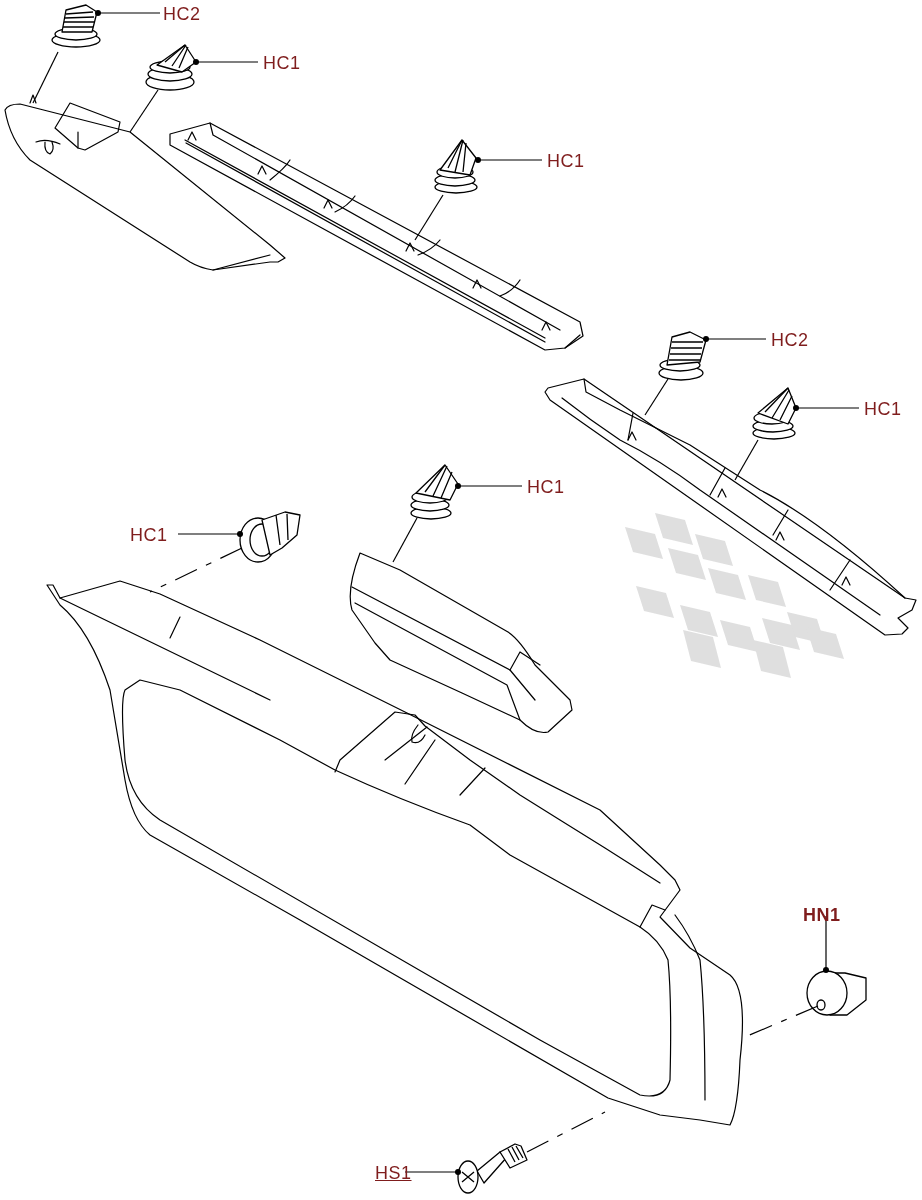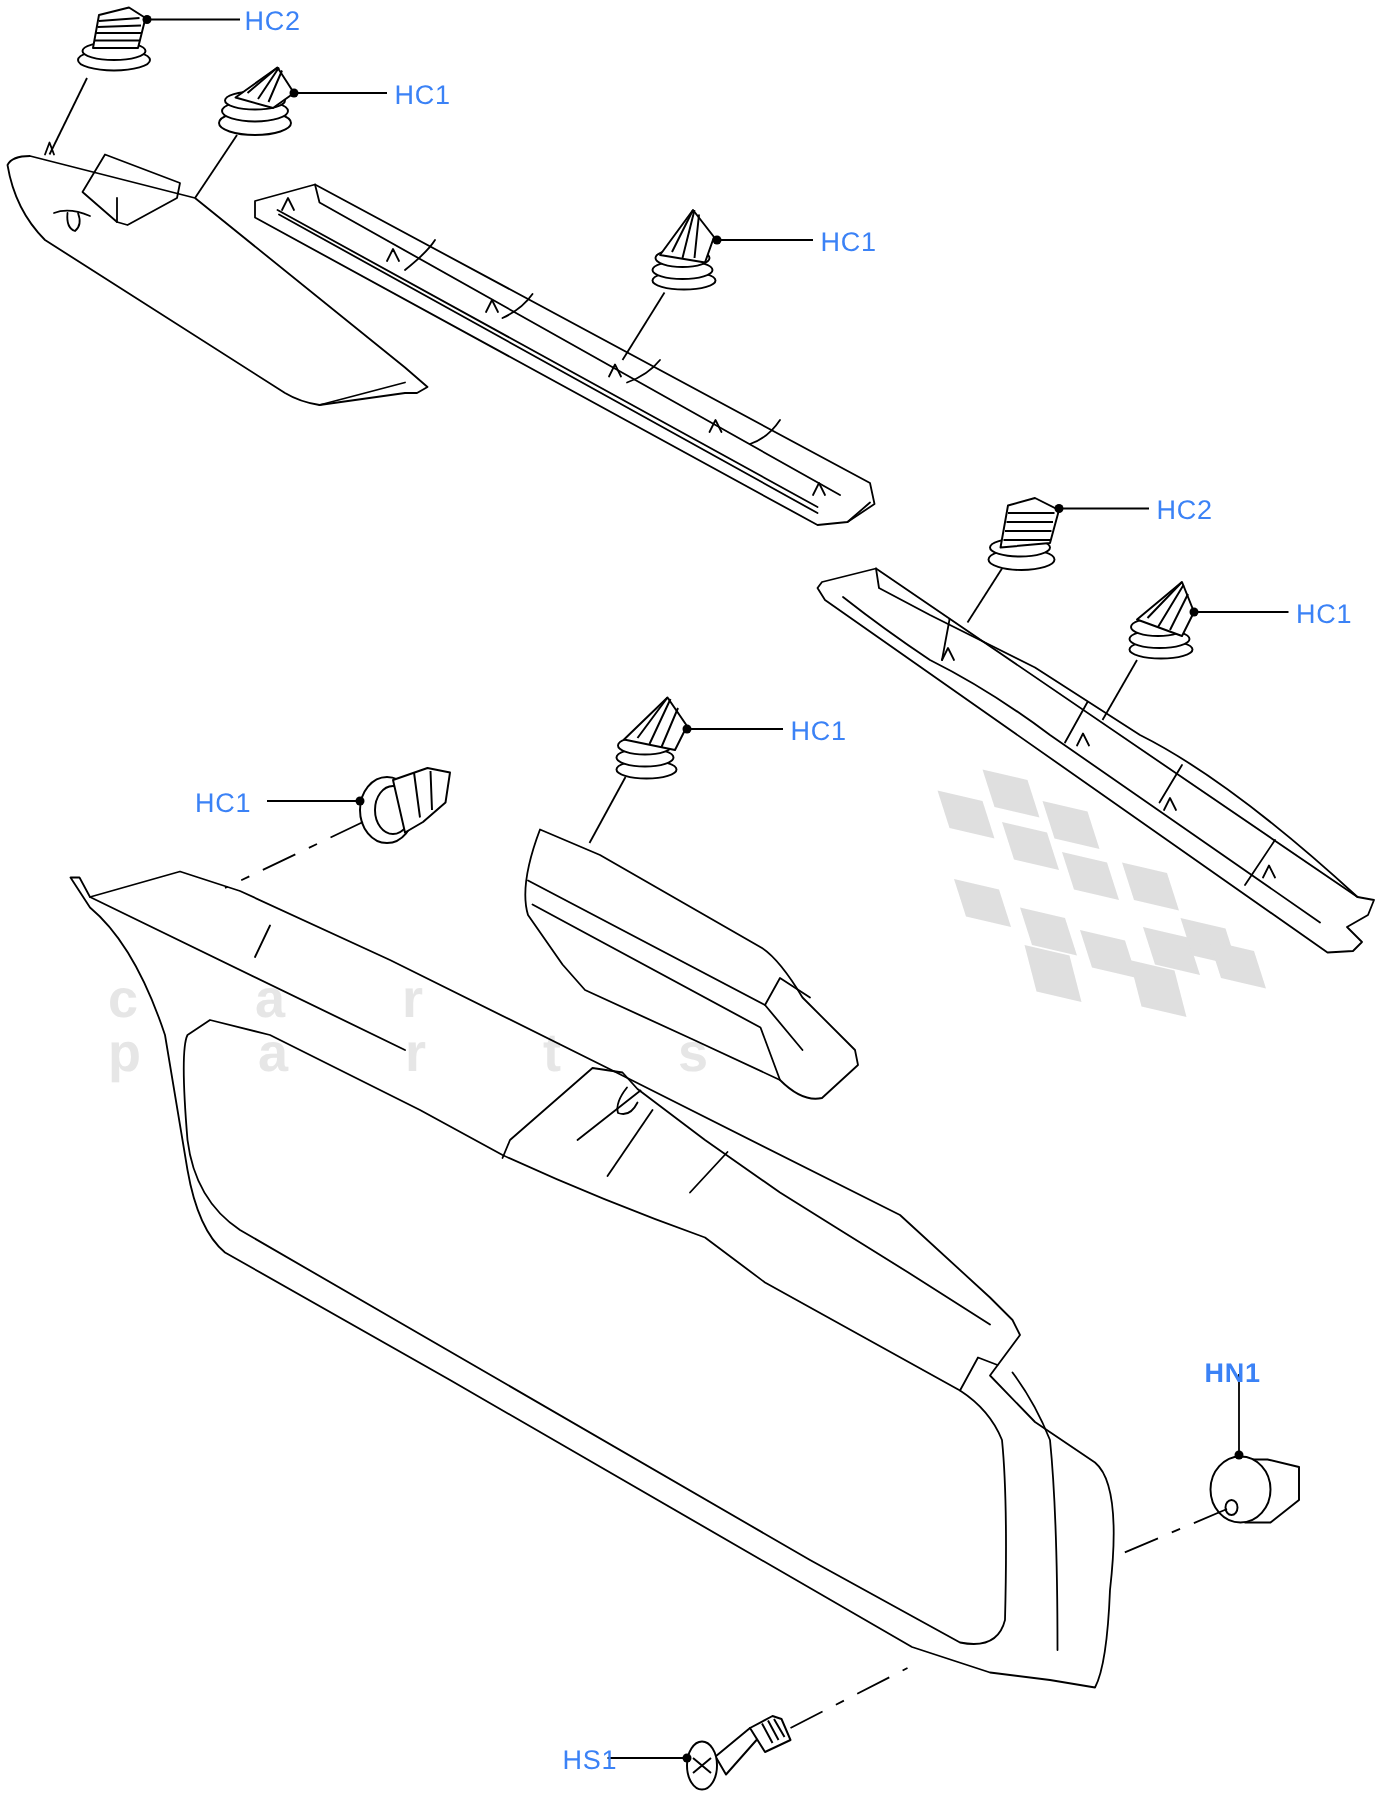--- a/index.html
+++ b/index.html
@@ -1,34 +1,33 @@
 <!DOCTYPE html>
 <html><head>
 <meta charset="utf-8">
 <style>
   html, body { margin: 0; padding: 0; background: #ffffff; }
   body { width: 922px; height: 1200px; position: relative; overflow: hidden;
          font-family: "Liberation Sans", sans-serif; }
   .canvas { position: absolute; left: 0; top: 0; width: 922px; height: 1200px; }
   .canvas svg { position: absolute; left: 0; top: 0; }
   .label { position: absolute; font-family: "Liberation Sans", sans-serif;
-           font-size: 18px; color: #3b82f6; line-height: 1; white-space: nowrap;
+           font-size: 18px; color: #7f1d1d; line-height: 1; white-space: nowrap;
            letter-spacing: 0.5px; }
   .wm-main { position: absolute; left: 68px; top: 520px; font-family: "Liberation Sans", sans-serif;
              font-weight: bold; font-size: 112px; color: #f7c9cc; letter-spacing: 2px;
              line-height: 1; opacity: 0.85; }
   .wm-sub { position: absolute; left: 72px; top: 648px; font-family: "Liberation Sans", sans-serif;
             font-weight: bold; font-size: 36px; color: #e6e6e6; letter-spacing: 78px; line-height: 1; }
 </style>
 </head>
 <body>
 
 <div class="canvas">
 
-  <div class="wm-sub">car parts</div>
 
   <svg width="922" height="1200" viewBox="0 0 922 1200">
 
     <g fill="#dcdcdc" opacity="0.9">
       <polygon points="655,513 685,520 693,545 663,538"></polygon>
       <polygon points="695,534 725,541 733,566 703,559"></polygon>
       <polygon points="625,527 655,534 663,559 633,552"></polygon>
       <polygon points="668,548 698,555 706,580 676,573"></polygon>
       <polygon points="708,568 738,575 746,600 716,593"></polygon>
       <polygon points="748,575 778,582 786,607 756,600"></polygon>
@@ -215,14 +214,14 @@
   </svg>
 
   <div class="label" style="left:163px;top:5px;">HC2</div>
   <div class="label" style="left:263px;top:54px;">HC1</div>
   <div class="label" style="left:547px;top:152px;">HC1</div>
   <div class="label" style="left:771px;top:331px;">HC2</div>
   <div class="label" style="left:864px;top:400px;">HC1</div>
   <div class="label" style="left:527px;top:478px;">HC1</div>
   <div class="label" style="left:130px;top:526px;">HC1</div>
   <div class="label" style="left:803px;top:906px;font-weight:bold;">HN1</div>
-  <div class="label" style="left:375px;top:1164px;">HS1</div>
+  <div class="label" style="left:375px;top:1164px;text-decoration:underline;">HS1</div>
 </div>
 
 </body></html>

